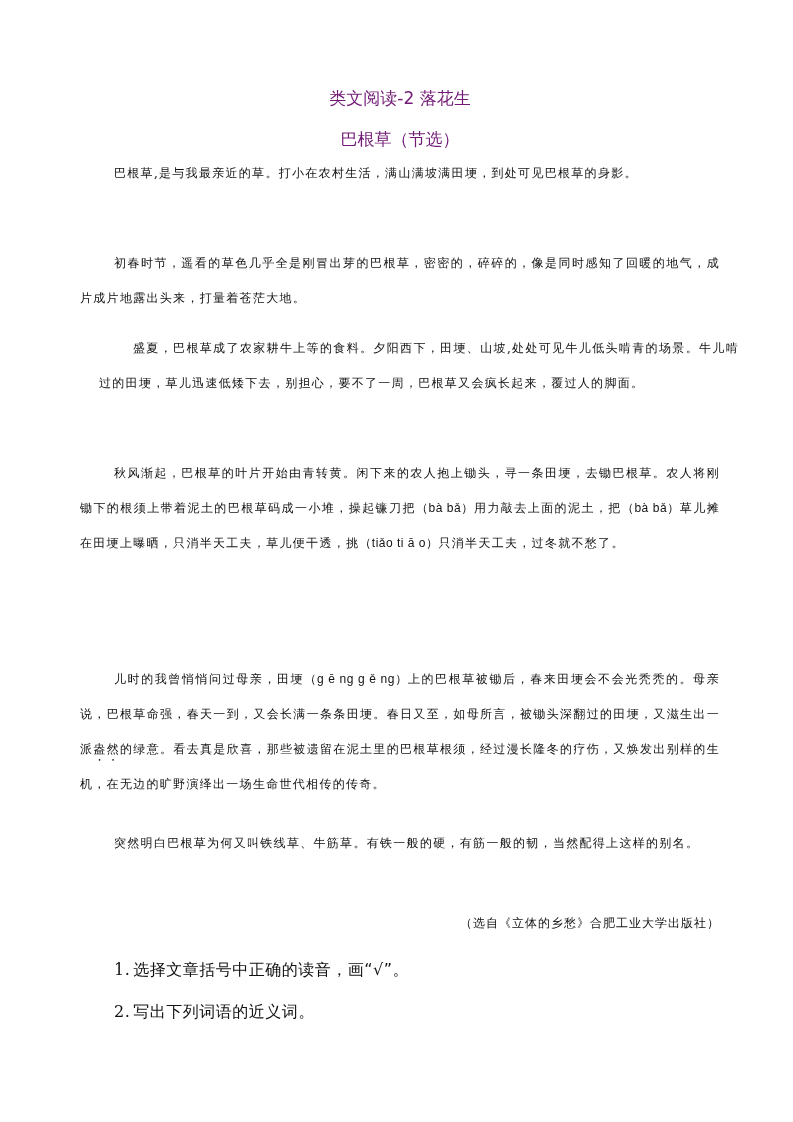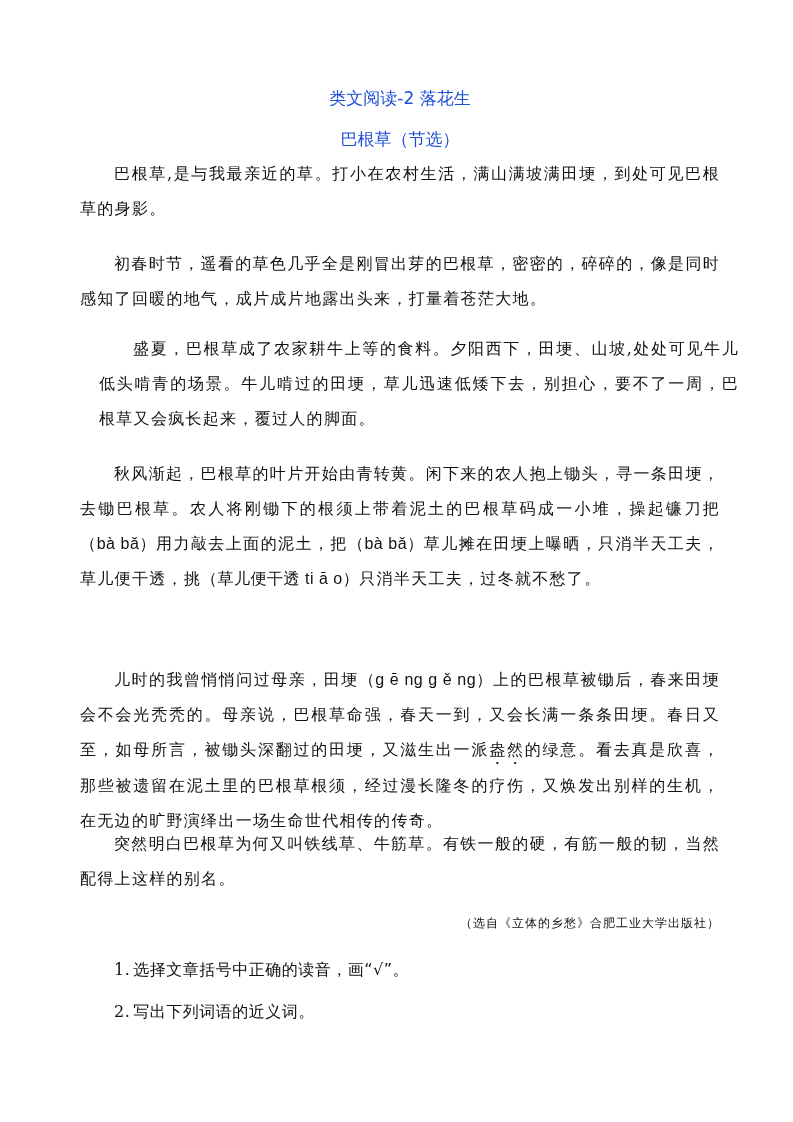--- a/index.html
+++ b/index.html
@@ -21,29 +21,29 @@
       top: 0;
       width: 640px;
     }
     .title {
       position: absolute;
       left: 0;
       width: 640px;
       text-align: center;
       font-family: "DejaVu Sans", "Liberation Sans", sans-serif;
       font-size: 17px;
-      color: #1d4ed8;
+      color: #701a75;
     }
     .title.main { top: 87px; }
     .title.sub { top: 128px; }
     .para {
       position: absolute;
       left: 0;
       width: 640px;
-      font-size: 16px;
+      font-size: 12px;
       line-height: 35px;
       letter-spacing: 1.3px;
       text-indent: 34px;
       text-align: justify;
       margin: 0;
     }
     .p1 { top: 156px; }
     .p2 { top: 246px; }
     .p3 { top: 331px; margin-left: 19px; }
     .p4 { top: 456px; }
@@ -84,21 +84,21 @@
 <body>
 
 <div class="page">
   <div class="title main">类文阅读-2 落花生</div>
   <div class="title sub">巴根草（节选）</div>
 
   <p class="para p1">巴根草,是与我最亲近的草。打小在农村生活，满山满坡满田埂，到处可见巴根草的身影。</p>
   <p class="para p2">初春时节，遥看的草色几乎全是刚冒出芽的巴根草，密密的，碎碎的，像是同时感知了回暖的地气，成片成片地露出头来，打量着苍茫大地。</p>
   <p class="para p3">盛夏，巴根草成了农家耕牛上等的食料。夕阳西下，田埂、山坡,处处可见牛儿低头啃青的场景。牛儿啃过的田埂，草儿迅速低矮下去，别担心，要不了一周，巴根草又会疯长起来，覆过人的脚面。</p>
 
-  <p class="para p4"><span>秋风渐起，巴根草的叶片开始由青转黄。闲下来的农人抱上锄头，寻一条田埂，去锄巴根草。农人将刚锄下的根须上带着泥土的巴根草码成一小堆，操起镰刀把</span><span class="pinyin">（bà bǎ）</span><span>用力敲去上面的泥土，把</span><span class="pinyin">（bà bǎ）</span><span>草儿摊在田埂上曝晒，只消半天工夫，草儿便干透，挑</span><span class="pinyin">（草儿便干透 ti ā o）</span><span>只消半天工夫，过冬就不愁了。</span></p>
+  <p class="para p4"><span>秋风渐起，巴根草的叶片开始由青转黄。闲下来的农人抱上锄头，寻一条田埂，去锄巴根草。农人将刚锄下的根须上带着泥土的巴根草码成一小堆，操起镰刀把</span><span class="pinyin">（bà bǎ）</span><span>用力敲去上面的泥土，把</span><span class="pinyin">（bà bǎ）</span><span>草儿摊在田埂上曝晒，只消半天工夫，草儿便干透，挑</span><span class="pinyin">（tiǎo ti ā o）</span><span>只消半天工夫，过冬就不愁了。</span></p>
 
   <p class="para p5"><span>儿时的我曾悄悄问过母亲，田埂</span><span class="pinyin">（g ē ng g ě ng）</span><span>上的巴根草被锄后，春来田埂会不会光秃秃的。母亲说，巴根草命强，春天一到，又会长满一条条田埂。春日又至，如母所言，被锄头深翻过的田埂，又滋生出一派</span><span class="dotted">盎然</span><span>的绿意。看去真是欣喜，那些被遗留在泥土里的巴根草根须，经过漫长隆冬的疗伤，又焕发出别样的生机，在无边的旷野演绎出一场生命世代相传的传奇。</span></p>
 
   <p class="para p6">突然明白巴根草为何又叫铁线草、牛筋草。有铁一般的硬，有筋一般的韧，当然配得上这样的别名。</p>
 
   <div class="source">（选自《立体的乡愁》合肥工业大学出版社）</div>
 
   <div class="question q1">
     <span class="qnum">1.</span><span>选择文章括号中正确的读音，画“√”。</span>
   </div>

